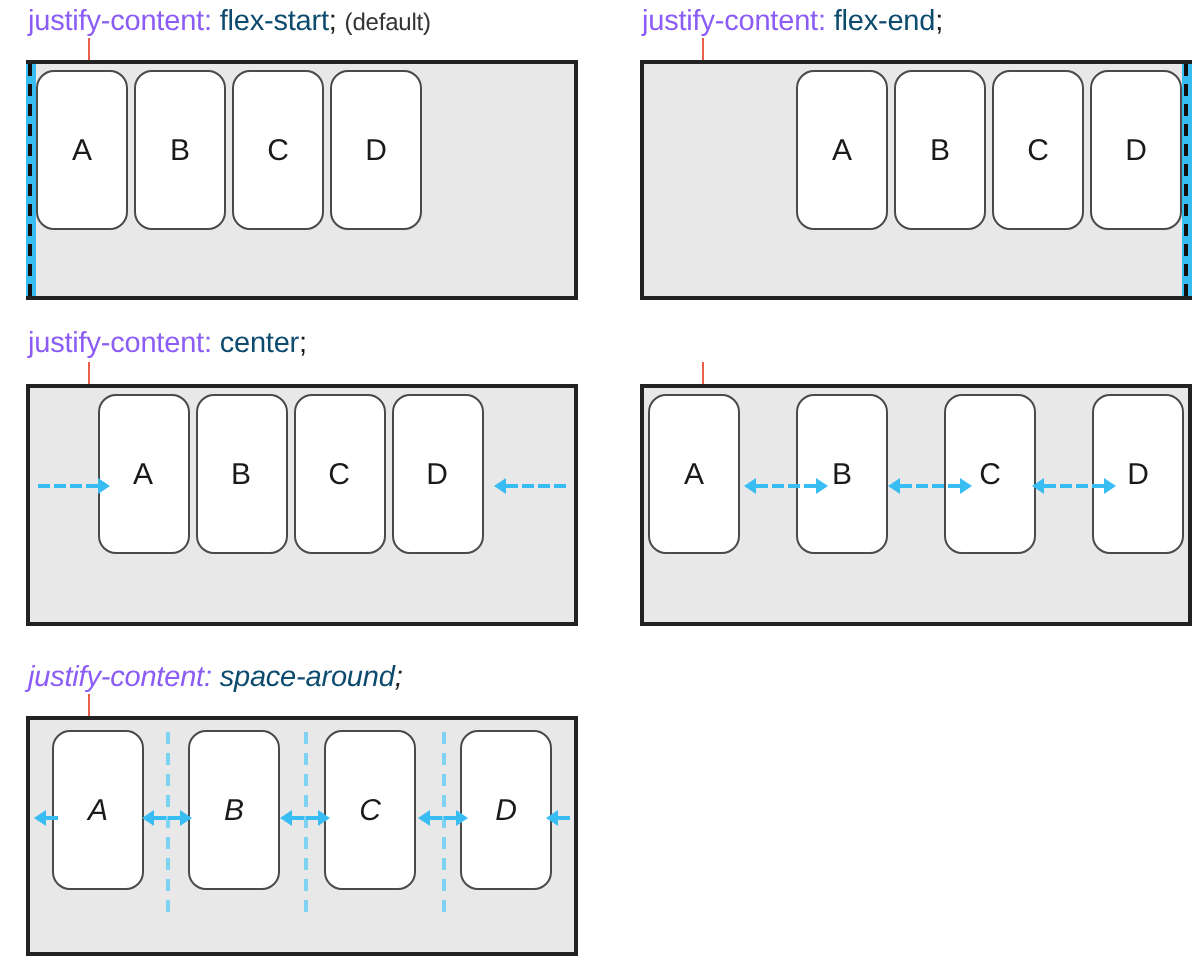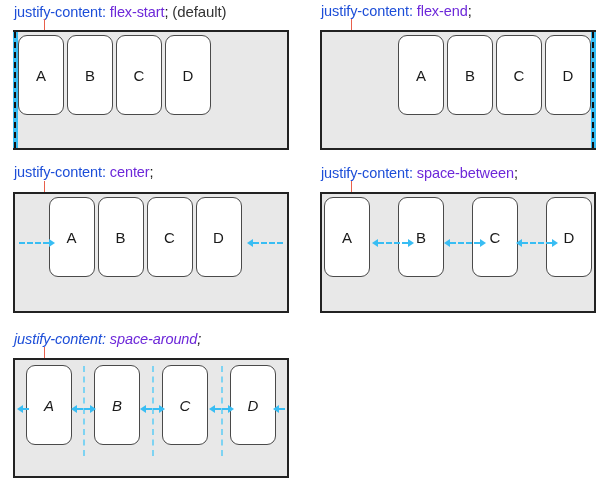--- a/index.html
+++ b/index.html
@@ -21,26 +21,26 @@
   }
   .caption {
     position: absolute;
     left: 0;
     top: 0;
     white-space: nowrap;
     font-size: 14.5px;
     color: #1a1a1a;
     letter-spacing: -0.1px;
   }
-  .caption .prop { color: #1d4ed8; }
-  .caption .val  { color: #6d28d9; }
+  .caption .prop { color: #8b5cf6; }
+  .caption .val  { color: #0c4a6e; }
   .caption .semi { color: #1a1a1a; }
   .caption .note {
     color: #333333;
-    font-size: 15px;
+    font-size: 12px;
   }
 
   
   .tick {
     position: absolute;
     width: 1px;
     height: 11px;
     background: #e8604c;
   }
 
@@ -202,24 +202,20 @@
 
     <div class="arrow" style="right:4px; top:44px; width:36px;">
       <div class="head left"></div>
       <div class="shaft"></div>
     </div>
   </div>
 </div>
 
 <div class="panel" style="left:320px; top:162px; width:276px; height:152px;">
 
-  <div class="caption" style="left:1px; top:3px;">
-    <span class="prop">justify-content:</span>
-    <span class="val">space-between</span><span class="semi">;</span>
-  </div>
 
   <div class="tick" style="left:31px; top:19px;"></div>
 
   <div class="container" style="left:0px; top:30px; width:276px; height:121px;">
     <div class="inner jc-between" style="padding:3px 2px 0 2px;">
       <div class="item">A</div>
       <div class="item">B</div>
       <div class="item">C</div>
       <div class="item">D</div>
     </div>

